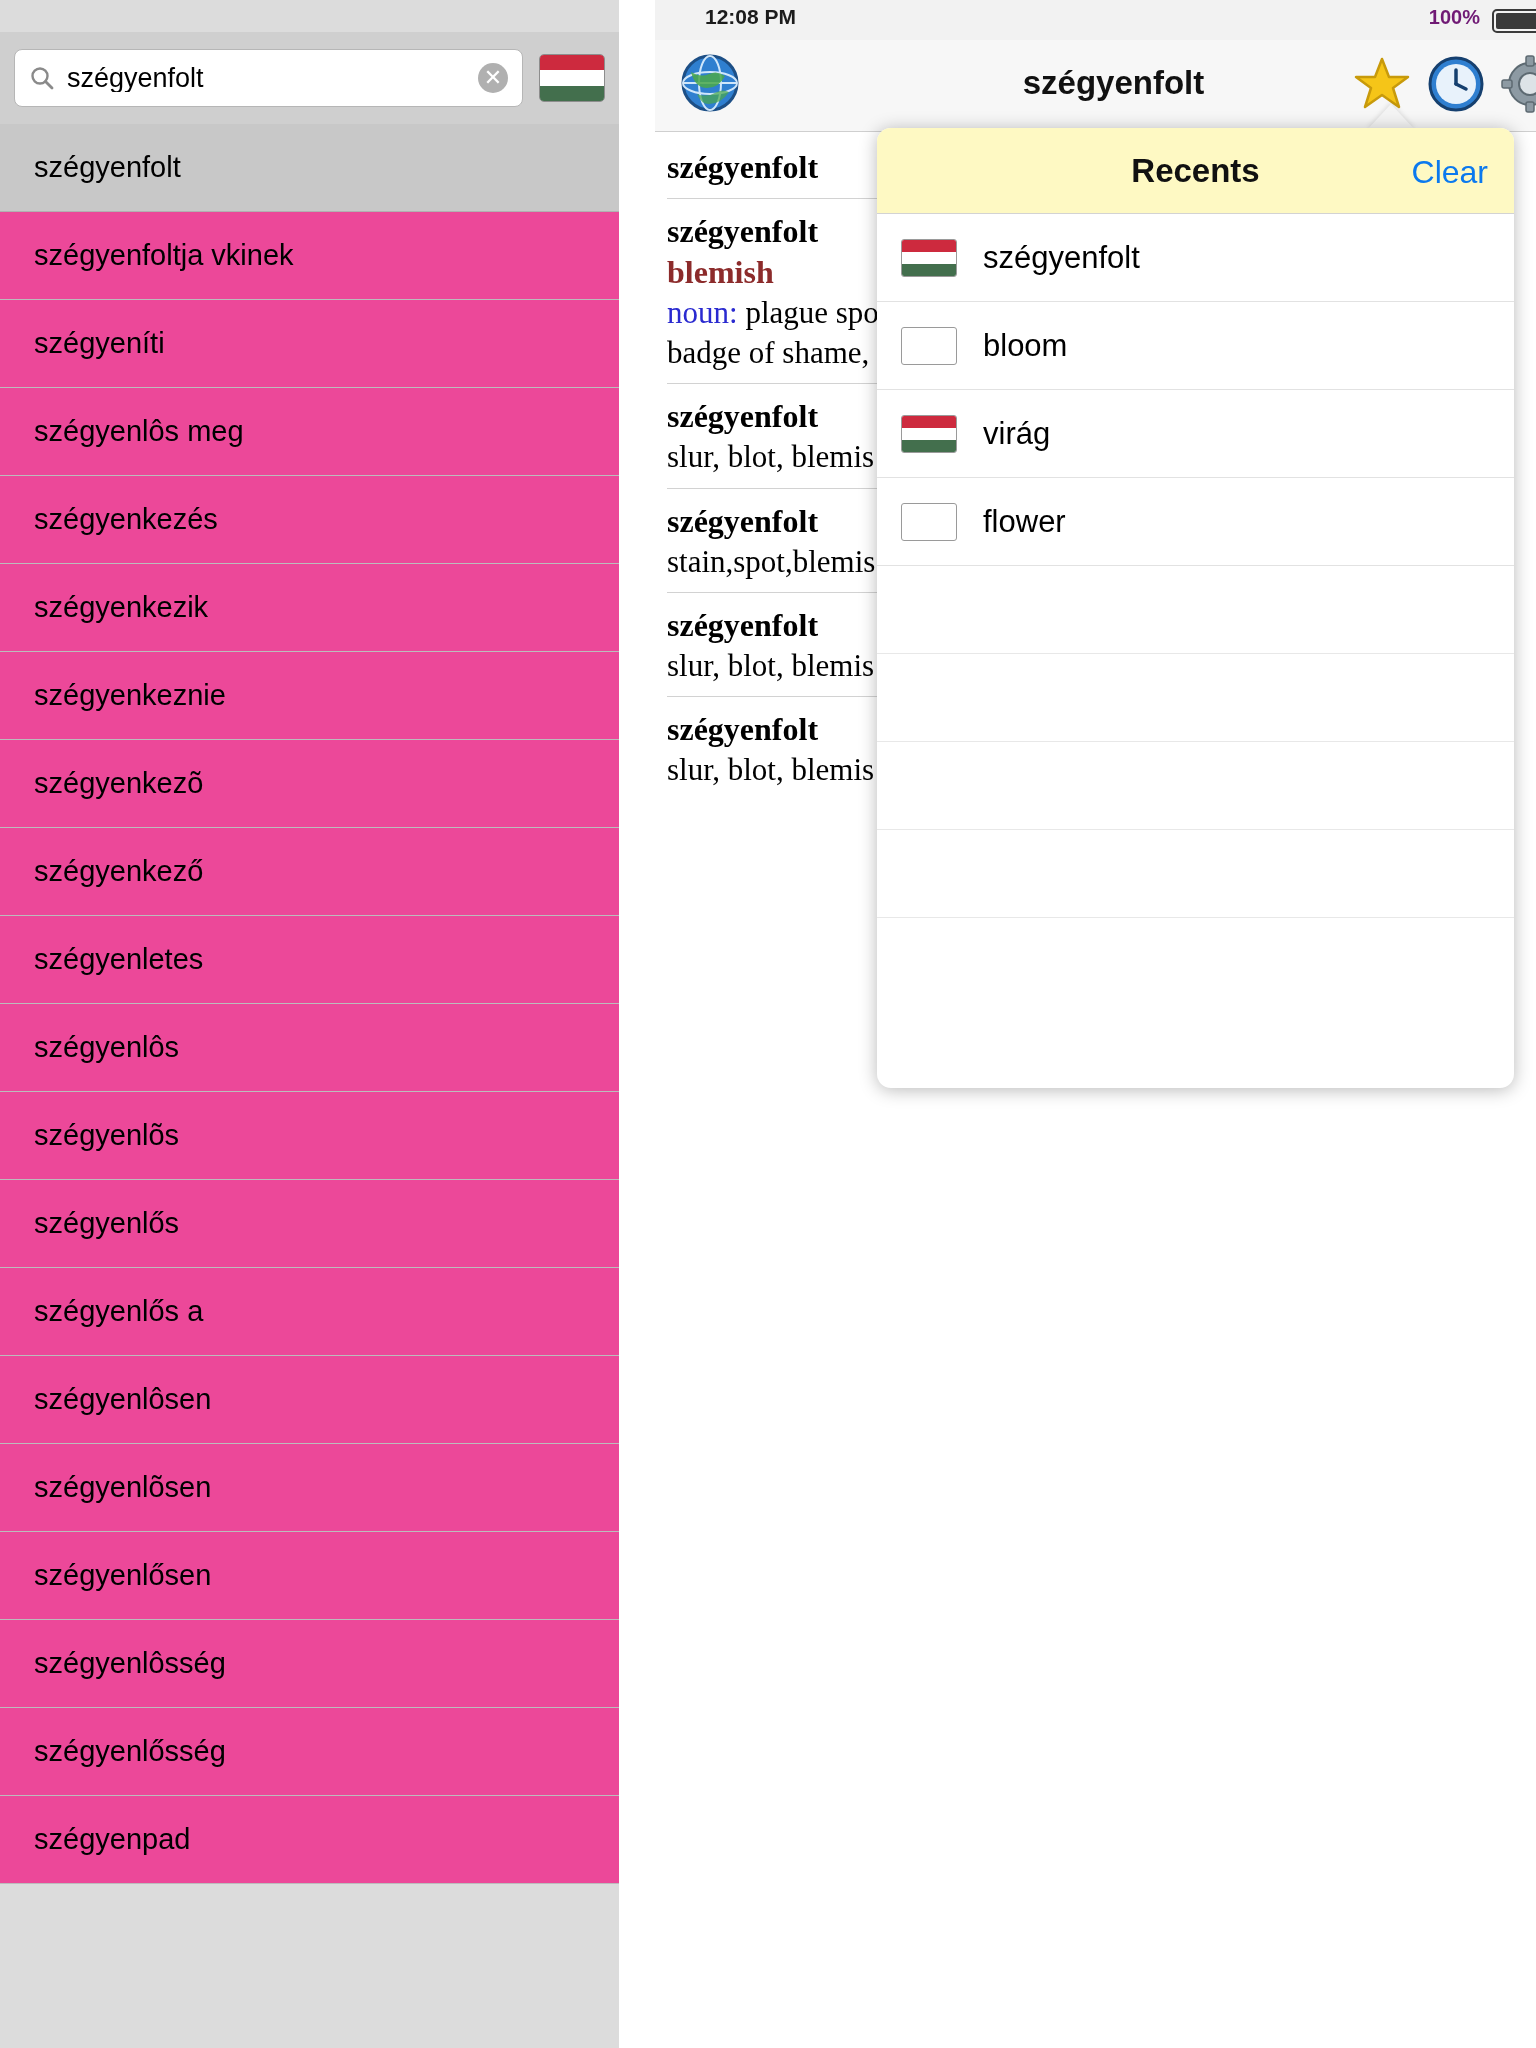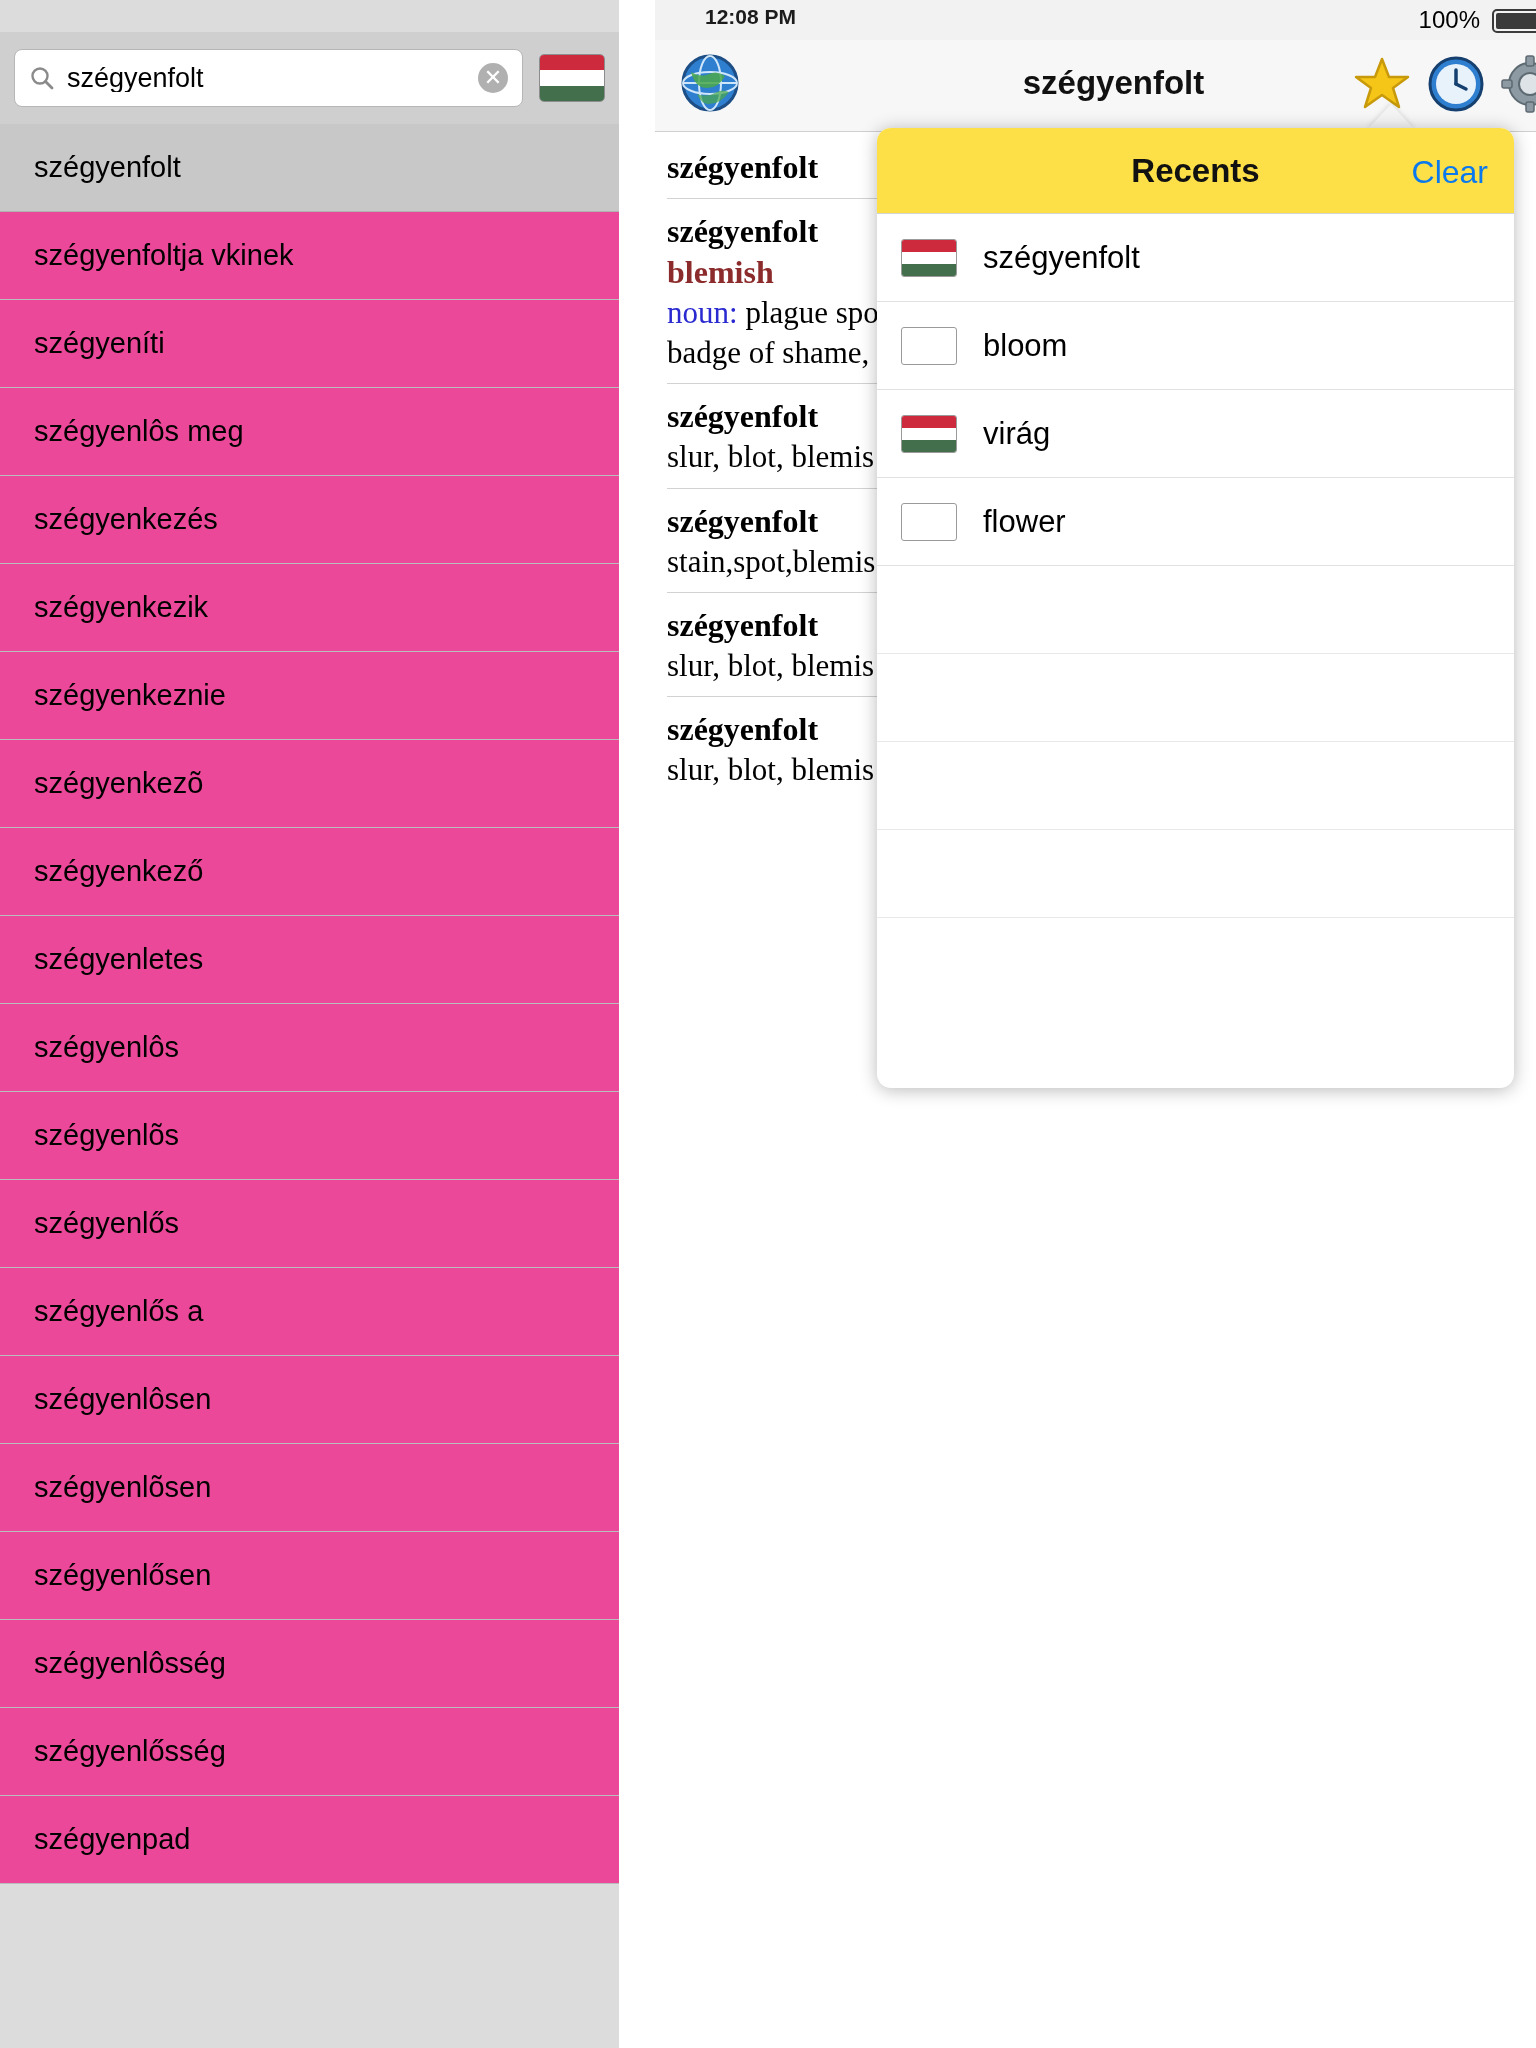--- a/index.html
+++ b/index.html
@@ -150,22 +150,23 @@
   #right-statusbar .clock {
     position: absolute;
     left: 50px; top: 5px;
     font-size: 21px;
     color: #1c1c1c;
     font-weight: 600;
   }
   #right-statusbar .batt-text {
     position: absolute;
     right: 92px; top: 6px;
-    font-size: 24px;
-    color: #000000;
+    font-size: 20px;
+    color: #701a75;
+    font-weight: bold;
   }
   .batt-icon {
     position: absolute;
     right: 24px; top: 9px;
     width: 56px; height: 24px;
     border: 2px solid #3a3a3a;
     border-radius: 5px;
   }
   .batt-icon::after {
     content: "";
@@ -275,21 +276,21 @@
     left: 1367px; top: 104px;
     width: 0; height: 0;
     border-left: 24px solid transparent;
     border-right: 24px solid transparent;
     border-bottom: 26px solid #f4f4f4;
     filter: drop-shadow(0 -2px 2px rgba(0,0,0,0.10));
   }
   #popover-header {
     position: relative;
     height: 86px;
-    background: #fde047;
+    background: #fef9c3;
     border-bottom: 1px solid #d3d3d3;
     display: flex;
     align-items: center;
     justify-content: center;
   }
   #popover-title {
     font-size: 33px;
     font-weight: 700;
     color: #111;
   }

